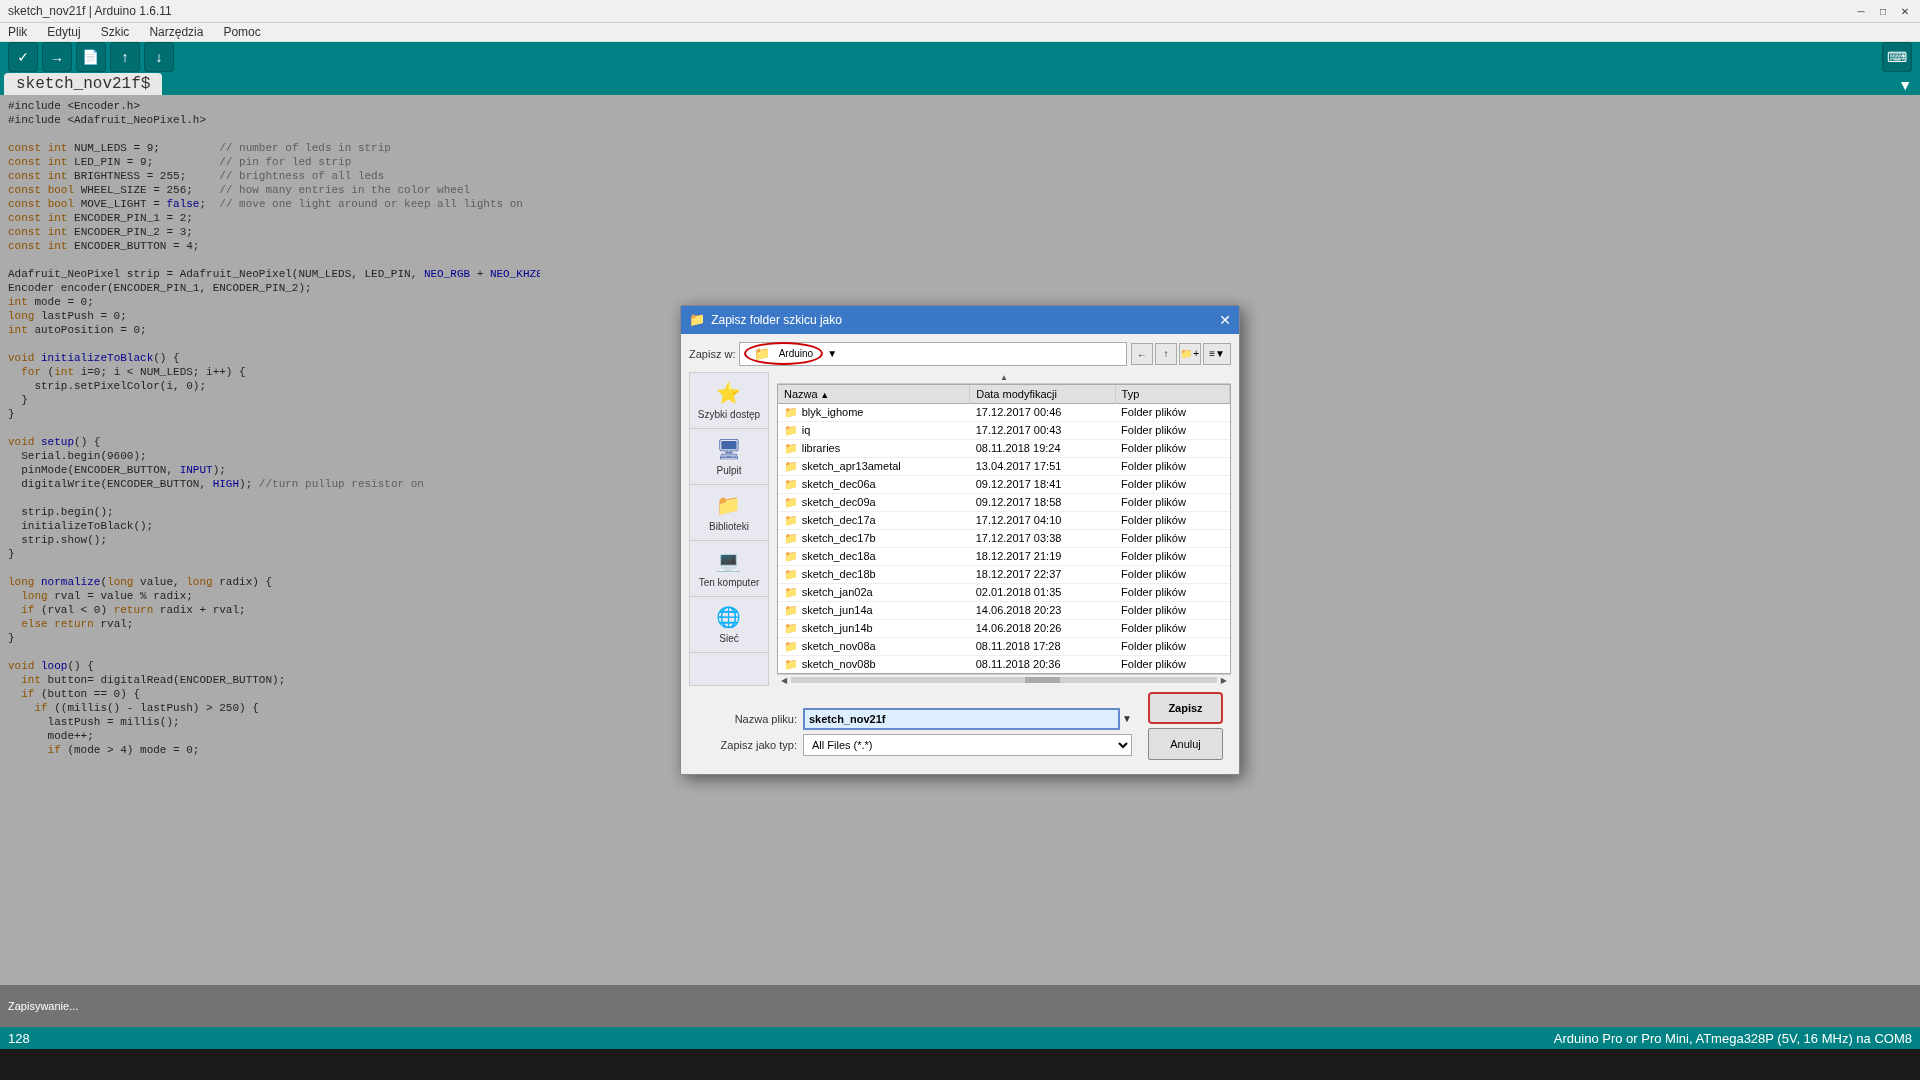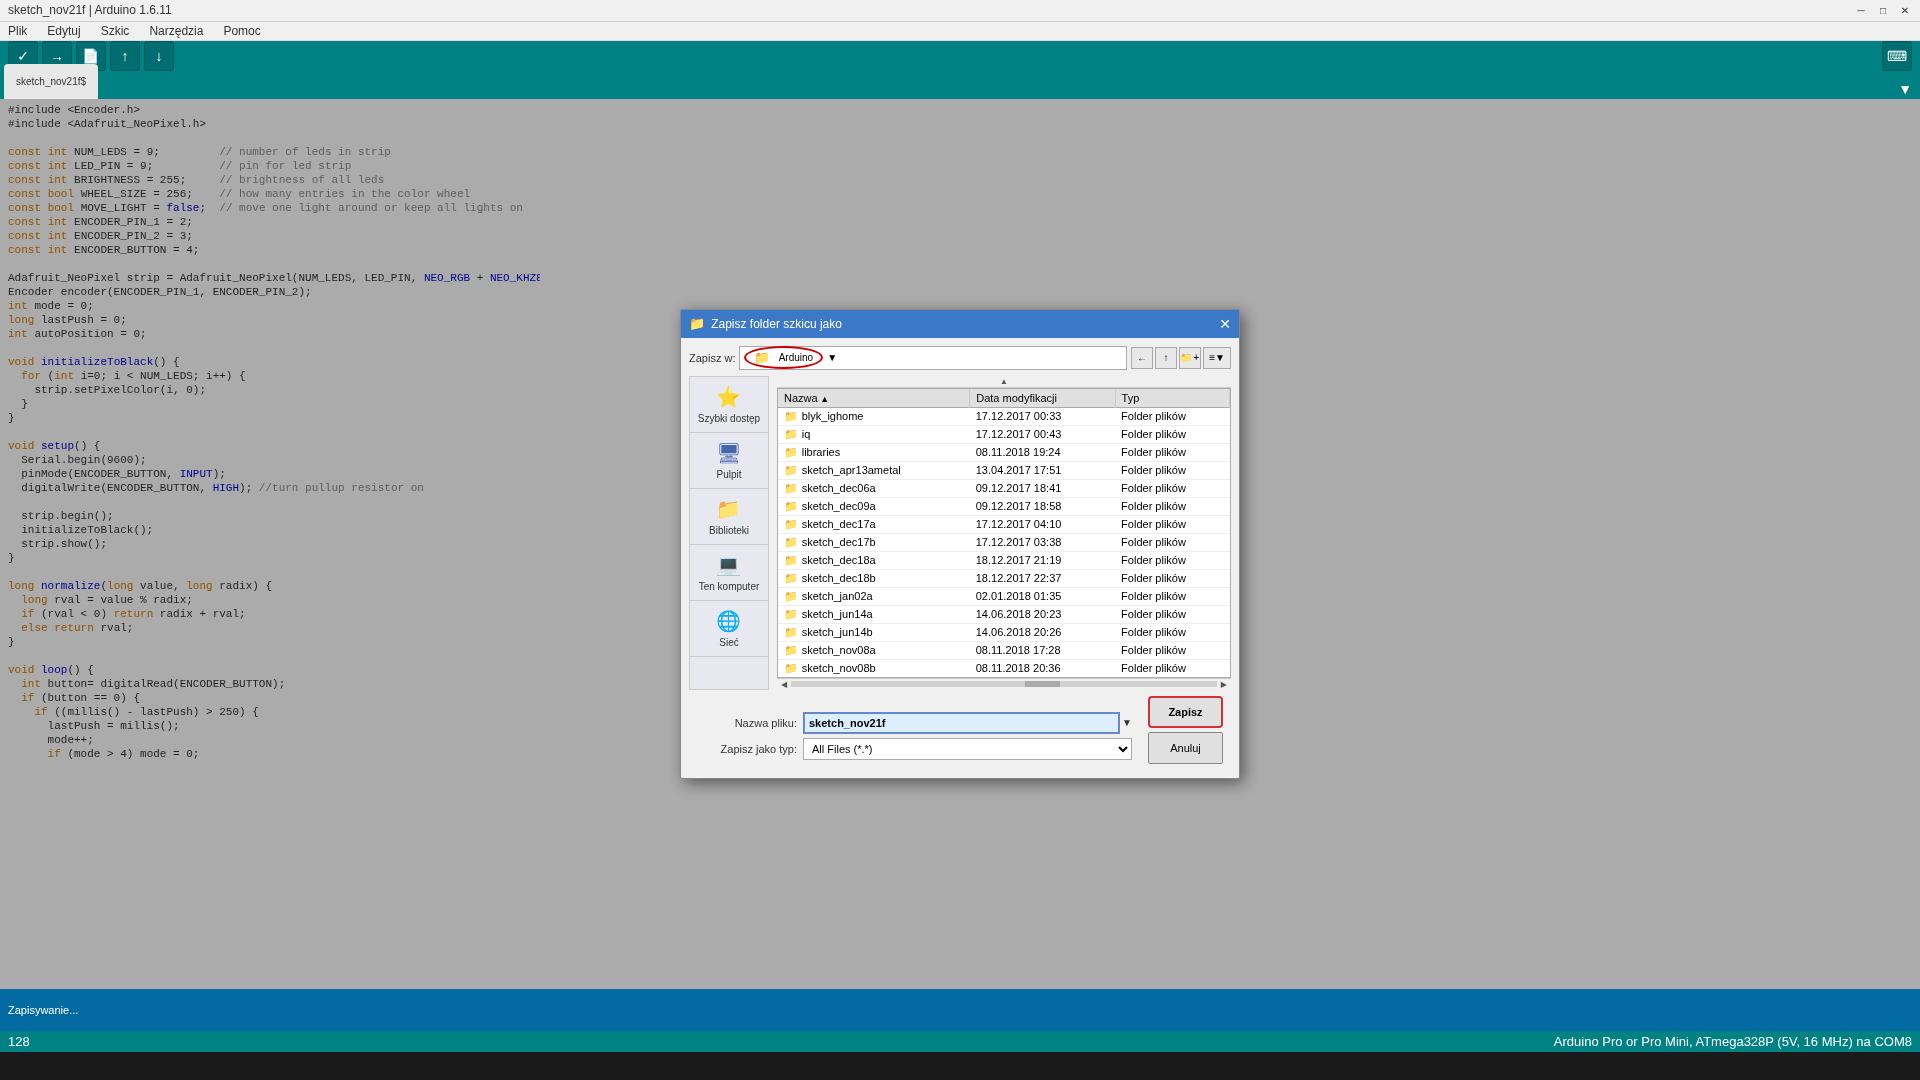--- a/index.html
+++ b/index.html
@@ -56,25 +56,25 @@
       background: #008184;
       height: 28px;
       display: flex;
       align-items: flex-end;
       padding: 0 4px;
     }
     .tab {
       background: #b8d4d4;
       border-radius: 4px 4px 0 0;
       padding: 4px 12px;
-      font-size: 10px;
+      font-size: 16px;
       color: #333;
       cursor: pointer;
-      height: 35px;
-      display: flex; align-items: center;
+      height: 22px;
+      display: flex; align-items: center; font-family: Liberation Mono, monospace;
     }
     .tab.active { background: #e8e8e8; }
     #tab-scroll { margin-left: auto; color: white; font-size: 14px; cursor: pointer; padding: 2px 4px; }
 
     
     #code-area {
       background: #f5f5f5;
       width: 540px;
       height: calc(1080px - 30px - 22px - 40px - 28px - 30px - 40px);
       overflow-y: auto;
@@ -313,21 +313,21 @@
     }
 
     
     #right-space {
       flex: 1;
       background: #f5f5f5;
     }
 
     
     #writing-status {
-      background: #0369a1;
+      background: #737373;
       color: white;
       font-size: 11px;
       padding: 21px 8px;
       height: 28px;
       display: flex;
       align-items: center;
     }
 
     .col-sort-asc::after { content: ' ▲'; font-size: 9px; }
   </style>
@@ -583,21 +583,21 @@
                   <thead>
                     <tr>
                       <th class="col-sort-asc">Nazwa</th>
                       <th>Data modyfikacji</th>
                       <th>Typ</th>
                     </tr>
                   </thead>
                   <tbody id="file-table-body">
                   <tr>
     <td><span class="folder-icon">📁</span>blyk_ighome</td>
-    <td>17.12.2017 00:33</td>
+    <td>17.12.2017 00:46</td>
     <td>Folder plików</td>
   </tr>
                       <tr>
     <td><span class="folder-icon">📁</span>iq</td>
     <td>17.12.2017 00:43</td>
     <td>Folder plików</td>
   </tr>
                       <tr>
     <td><span class="folder-icon">📁</span>libraries</td>
     <td>08.11.2018 19:24</td>

